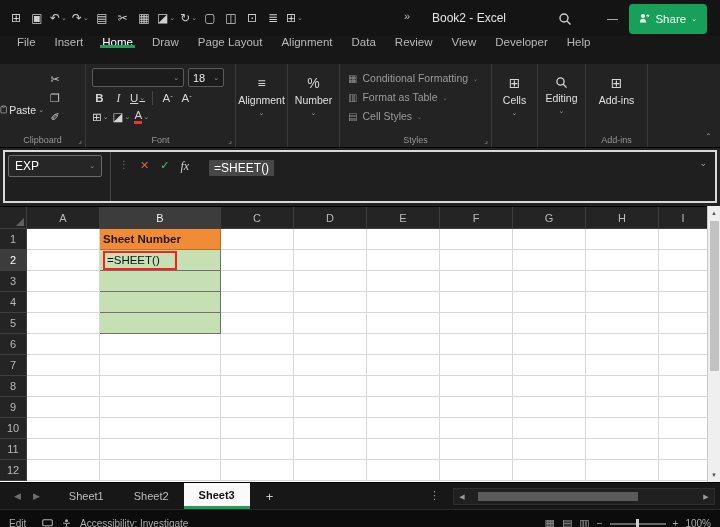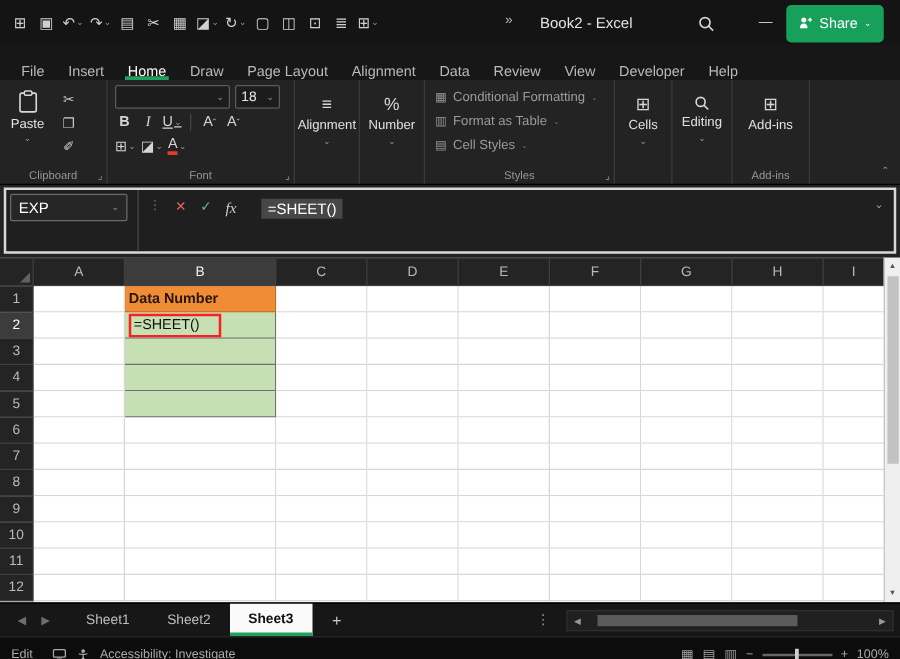--- a/index.html
+++ b/index.html
@@ -13,34 +13,34 @@
   .qbtn{display:inline-flex;align-items:center;justify-content:center;min-width:20px;height:24px;font-size:12px;color:#cfcfcf;padding:0 2px;}
   .qbtn .chev{font-style:normal;font-size:7px;color:#9a9a9a;margin-left:1px;}
   .qat-overflow{position:absolute;left:404px;top:10px;font-size:11px;color:#bdbdbd;}
   .wintitle{position:absolute;left:432px;top:11px;font-size:12px;color:#e4e4e4;white-space:nowrap;}
   .search-btn{position:absolute;left:556px;top:10px;width:18px;height:18px;display:flex;align-items:center;justify-content:center;}
   .win-controls{position:absolute;right:0;top:0;height:36px;display:flex;}
   .winbtn{width:43px;height:36px;display:flex;align-items:center;justify-content:center;font-size:11px;color:#d4d4d4;}
   .winbtn.close{font-size:12px;}
 
   
-  .menubar{position:absolute;top:36px;left:0;right:0;height:28px;background:#171717;display:flex;align-items:flex-end;gap:13px;padding-left:14px;}
+  .menubar{position:absolute;top:36px;left:0;right:0;height:28px;background:#171717;display:flex;align-items:flex-start;gap:13px;padding-left:14px;}
   .mtab{position:relative;display:flex;align-items:center;font-size:11.5px;color:#b9b9b9;padding:0 3px;white-space:nowrap;}
   .mtab.active{color:#ffffff;}
   .mtab.active::after{content:"";position:absolute;left:1px;right:1px;bottom:0;height:3px;background:var(--accent);}
   .share-btn{position:absolute;right:13px;top:3.5px;height:30px;background:var(--share);border-radius:4px;display:flex;align-items:center;gap:5px;padding:0 10px;color:#fff;font-size:11.5px;}
   .share-btn .chev{font-size:7px;}
 
   
   .ribbon{position:absolute;top:64px;left:0;right:0;height:84px;background:#232323;display:flex;border-bottom:1px solid #000;}
   .rgroup{position:relative;height:100%;border-right:1px solid #3a3a3a;padding-top:5px;}
   .group-label{position:absolute;bottom:2px;left:0;right:0;text-align:center;font-size:9px;color:#969696;white-space:nowrap;}
   .launcher{position:absolute;right:3px;bottom:2px;font-size:8px;color:#969696;}
   .g-clip{width:86px;display:flex;}
-  .paste-btn{width:44px;display:flex;flex-direction:column;align-items:center;gap:2px;padding-top:3px;}
+  .paste-btn{width:44px;display:flex;align-items:center;gap:2px;padding-top:3px;}
   .paste-btn .lbl{font-size:10.5px;color:#e3e3e3;}
   .paste-btn .chev{font-size:7px;color:#9a9a9a;}
   .clip-side{display:flex;flex-direction:column;gap:2px;padding-top:2px;}
   .sicon{width:22px;height:17px;display:flex;align-items:center;justify-content:center;font-size:11px;color:#c9c9c9;}
   .g-font{width:150px;padding:4px 4px 14px 6px;display:flex;flex-direction:column;gap:3px;}
   .frow{display:flex;align-items:center;gap:4px;}
   .fontname{width:92px;height:19px;background:#1c1c1c;border:1px solid #5a5a5a;border-radius:2px;display:flex;align-items:center;justify-content:flex-end;padding:0 4px;}
   .fontsize{width:36px;height:19px;background:#1c1c1c;border:1px solid #5a5a5a;border-radius:2px;display:flex;align-items:center;justify-content:space-between;padding:0 4px;font-size:11px;color:#e8e8e8;}
   .boxchev{font-size:7px;color:#9a9a9a;}
   .fbtn{min-width:15px;height:16px;display:flex;align-items:center;justify-content:center;font-size:11.5px;color:#d5d5d5;}
@@ -350,21 +350,21 @@
         <div class="colhdr colE">E</div>
         <div class="colhdr colF">F</div>
         <div class="colhdr colG">G</div>
         <div class="colhdr colH">H</div>
         <div class="colhdr colI">I</div>
       </div>
     <div>
         <div class="grow">
           <div class="rowhdr">1</div>
           <div class="cell colA"></div>
-          <div class="cell colB orange">Data Number</div>
+          <div class="cell colB orange">Sheet Number</div>
           <div class="cell colC"></div>
           <div class="cell colD"></div>
           <div class="cell colE"></div>
           <div class="cell colF"></div>
           <div class="cell colG"></div>
           <div class="cell colH"></div>
           <div class="cell colI"></div>
         </div>
         <div class="grow">
           <div class="rowhdr sel">2</div>

